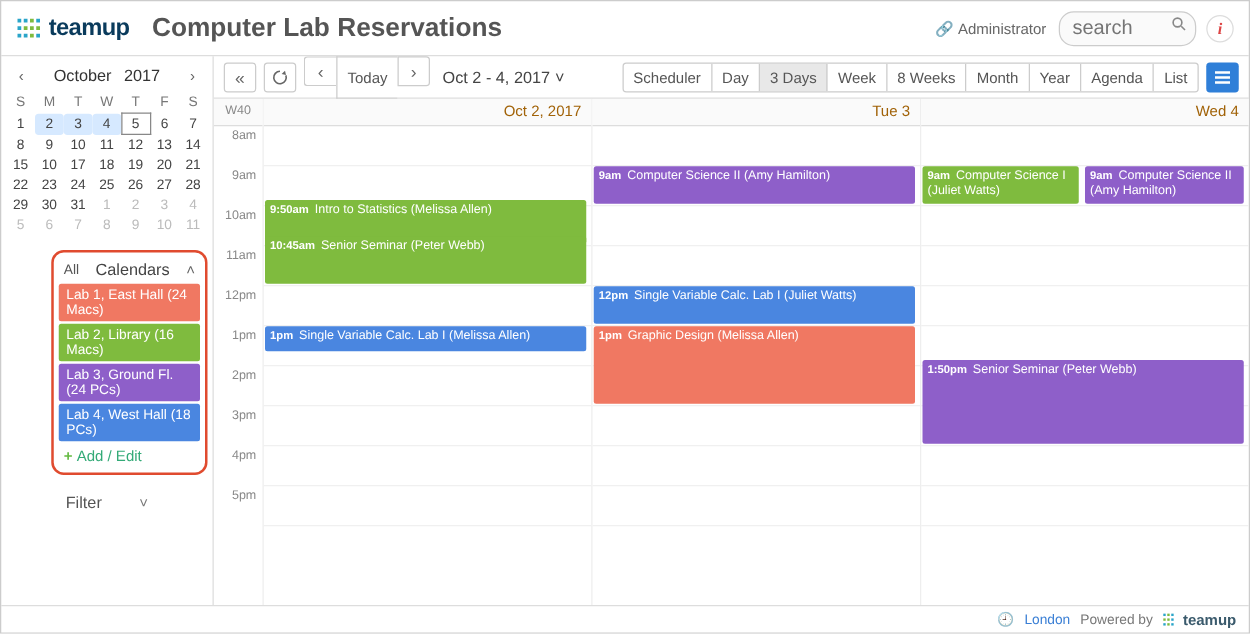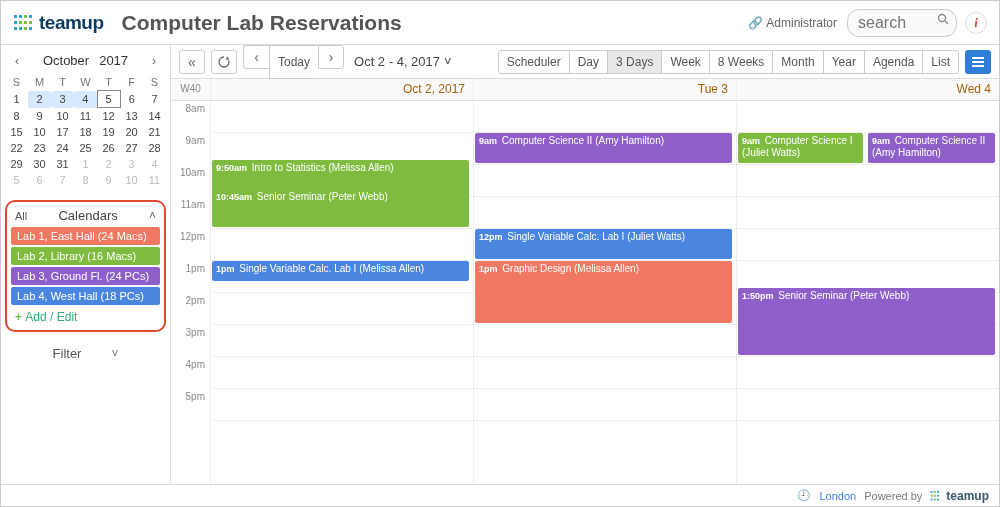--- a/index.html
+++ b/index.html
@@ -22,21 +22,21 @@
 .month-nav { display: flex; align-items: center; justify-content: space-between; padding: 2px 4px 6px; }
 .month-nav .nav-arrow { width: 16px; text-align: center; color: #666; cursor: pointer; }
 .month-nav .mtitle { font-size: 13px; color: #333; display: flex; gap: 10px; }
 .mini-cal { width: 100%; border-collapse: collapse; font-size: 11px; }
 .mini-cal th { color: #777; font-weight: 500; padding: 2px 0; width: 14.2%; }
 .mini-cal td { text-align: center; padding: 2px 0; color: #444; cursor: pointer; }
 .mini-cal td.ot { color: #bbb; }
 .mini-cal td.sel { background: #d6e9ff; border-radius: 3px; }
 .mini-cal td.today { border: 1px solid #888; border-radius: 3px; }
 
-.cal-box { margin-top: 12px; border: 2px solid #e04b2f; border-radius: 10px; padding: 4px 4px 6px; }
+.cal-box { margin-top: 12px; border: 2px solid #e04b2f; border-radius: 10px; padding: 4px 4px 6px; margin-left: 36px; }
 .cal-head { display: flex; align-items: center; padding: 2px 4px 4px; }
 .cal-head .all { font-size: 11px; color: #555; }
 .cal-head .ctitle { flex: 1; text-align: center; font-size: 13px; color: #444; }
 .cal-head .chev { color: #666; }
 .cal-item { color: #fff; font-size: 11px; padding: 3px 6px; border-radius: 2px; margin-bottom: 2px; }
 .add-edit { color: #3a7; font-size: 12px; padding: 3px 4px 0; }
 .add-edit .plus { color: #6b4; font-weight: bold; }
 
 .filter-row { display: flex; align-items: center; justify-content: center; padding: 14px 6px; gap: 30px; }
 .filter-row .ftitle { font-size: 13px; color: #555; }

